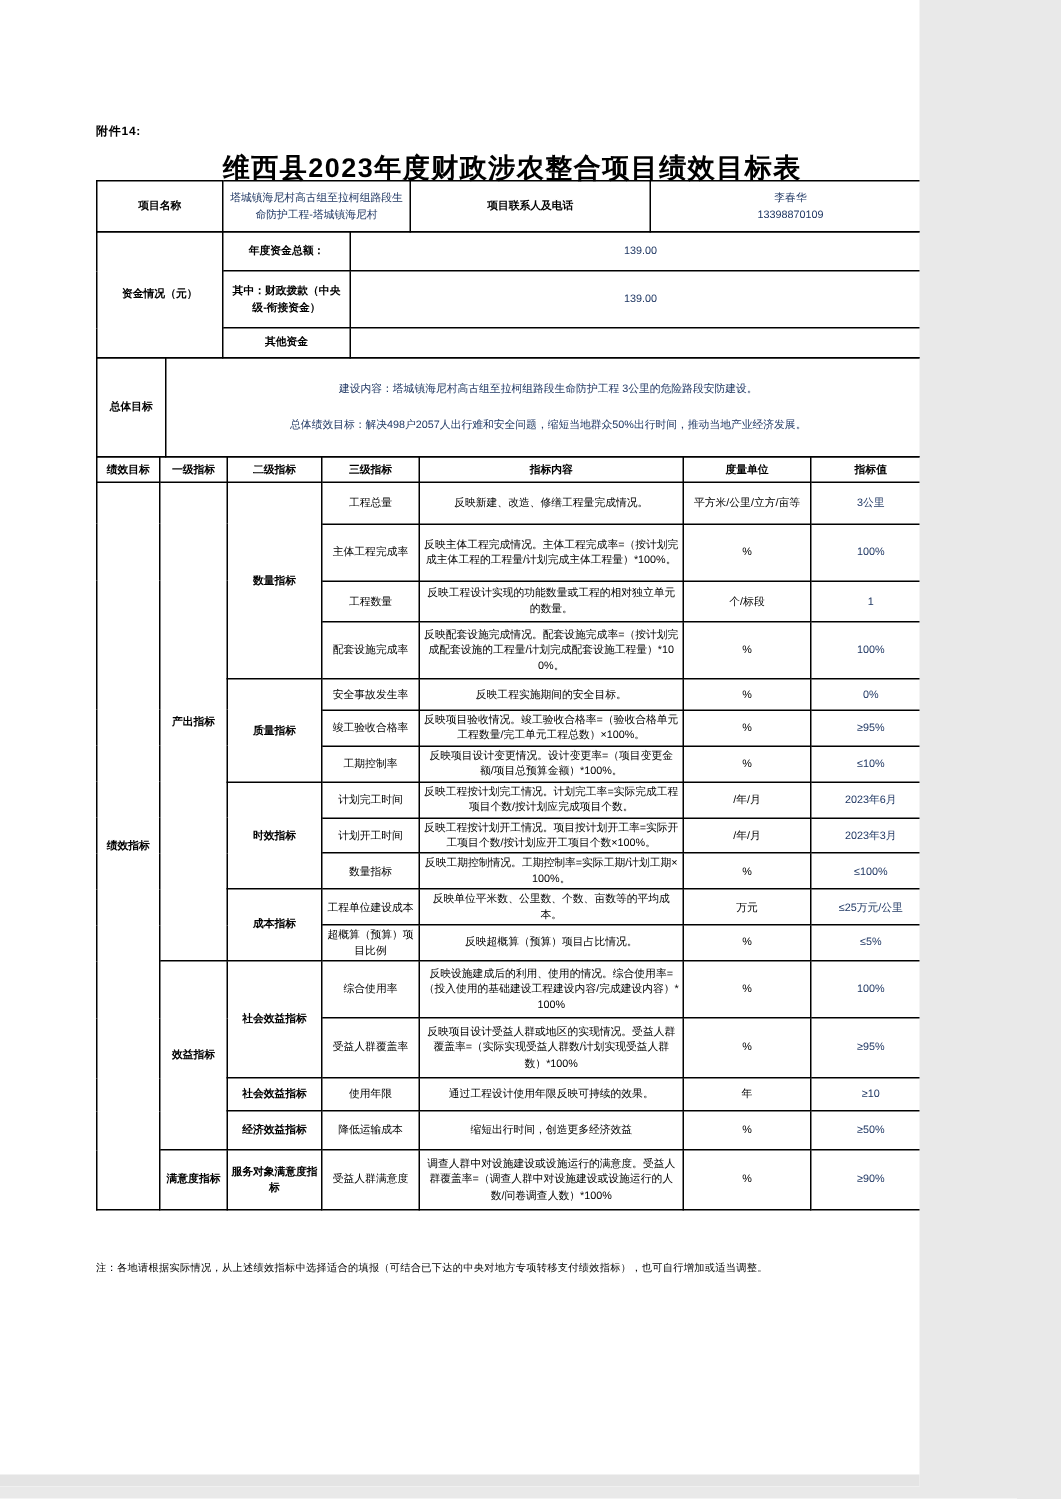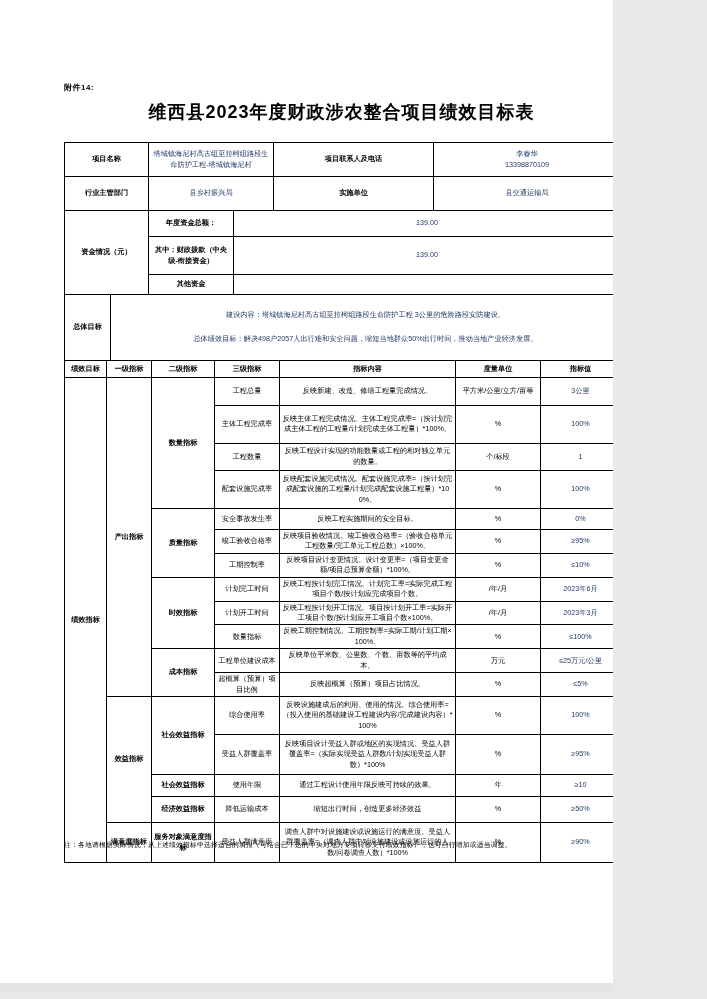--- a/index.html
+++ b/index.html
@@ -4,21 +4,21 @@
 <style>
   html,body { margin:0; padding:0; }
   body { background:#e9e9e9; font-family:"Liberation Sans", sans-serif; color:#000; }
   .page { position:relative; width:613px; height:991px; background:#ffffff; overflow:hidden; }
   .attachment { position:absolute; left:64px; top:82px; font-size:8px; font-weight:bold; letter-spacing:.5px; }
   .title { position:absolute; left:64px; top:100px; width:555px; text-align:center; font-size:18px; font-weight:bold; letter-spacing:1px; }
   table.t { border-collapse:collapse; table-layout:fixed; width:556px; margin-left:64px; }
   table.t td { border:1px solid #000; font-size:7.2px; line-height:1.45; text-align:center; vertical-align:middle; padding:1px 3px; word-break:break-all; }
   .lbl { font-weight:bold; }
   .v { color:#203864; }
-  .stack { position:absolute; top:142px; left:0; }
+  .stack { position:absolute; top:120px; left:0; }
   table.t + table.t { margin-top:-1px; }
   .goal-text { text-align:left; padding:3px 6px; }
   .goal-text div { margin:14px 0; }
   table.main td { padding:1px 2px; }
   .note { position:absolute; left:64px; top:840px; width:580px; font-size:6.8px; letter-spacing:.2px; }
   .pagefoot { position:absolute; left:0; top:946px; width:707px; text-align:right; font-size:8px; color:#203864; letter-spacing:1px; }
   .bottom-strip { position:absolute; left:0; bottom:0; width:707px; height:8px; background:#e4e4e4; }
 </style>
 </head>
 <body>
@@ -40,26 +40,20 @@
       <tbody>
           <tr style="height:34px">
         <td class="lbl">项目名称</td>
         <td class="v">塔城镇海尼村高古组至拉柯组路段生命防护工程-塔城镇海尼村</td>
         <td class="lbl">项目联系人及电话</td>
         <td class="v">
           <div>李春华</div>
           <div>13398870109</div>
         </td>
       </tr>
-      <tr style="height:34px">
-        <td class="lbl">行业主管部门</td>
-        <td class="v">县乡村振兴局</td>
-        <td class="lbl">实施单位</td>
-        <td class="v">县交通运输局</td>
-      </tr>
     </tbody>
       </table>
 
     <table class="t">
       <colgroup>
           <col style="width:84px">
           <col style="width:85px">
           <col style="width:387px">
         </colgroup>
       <tbody>

